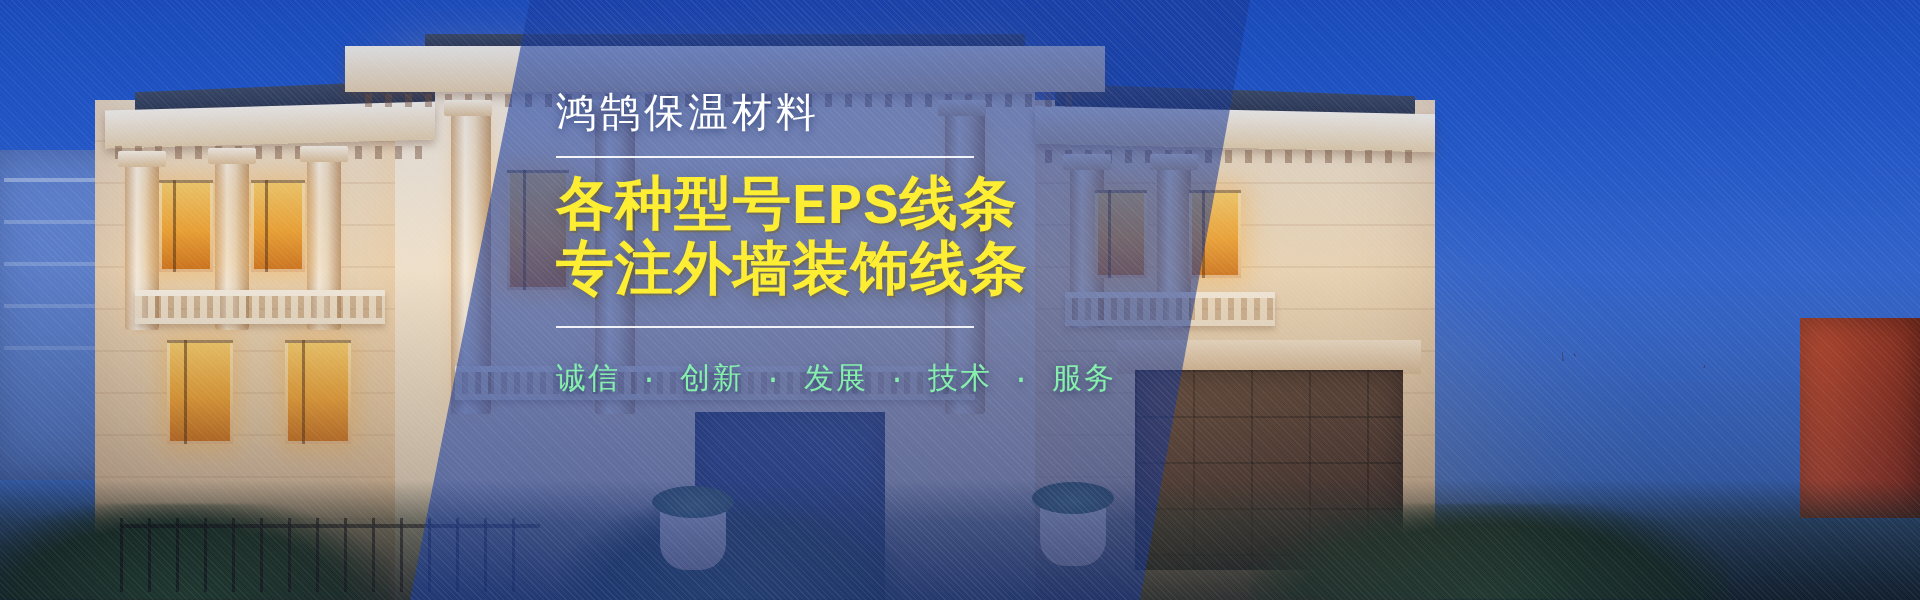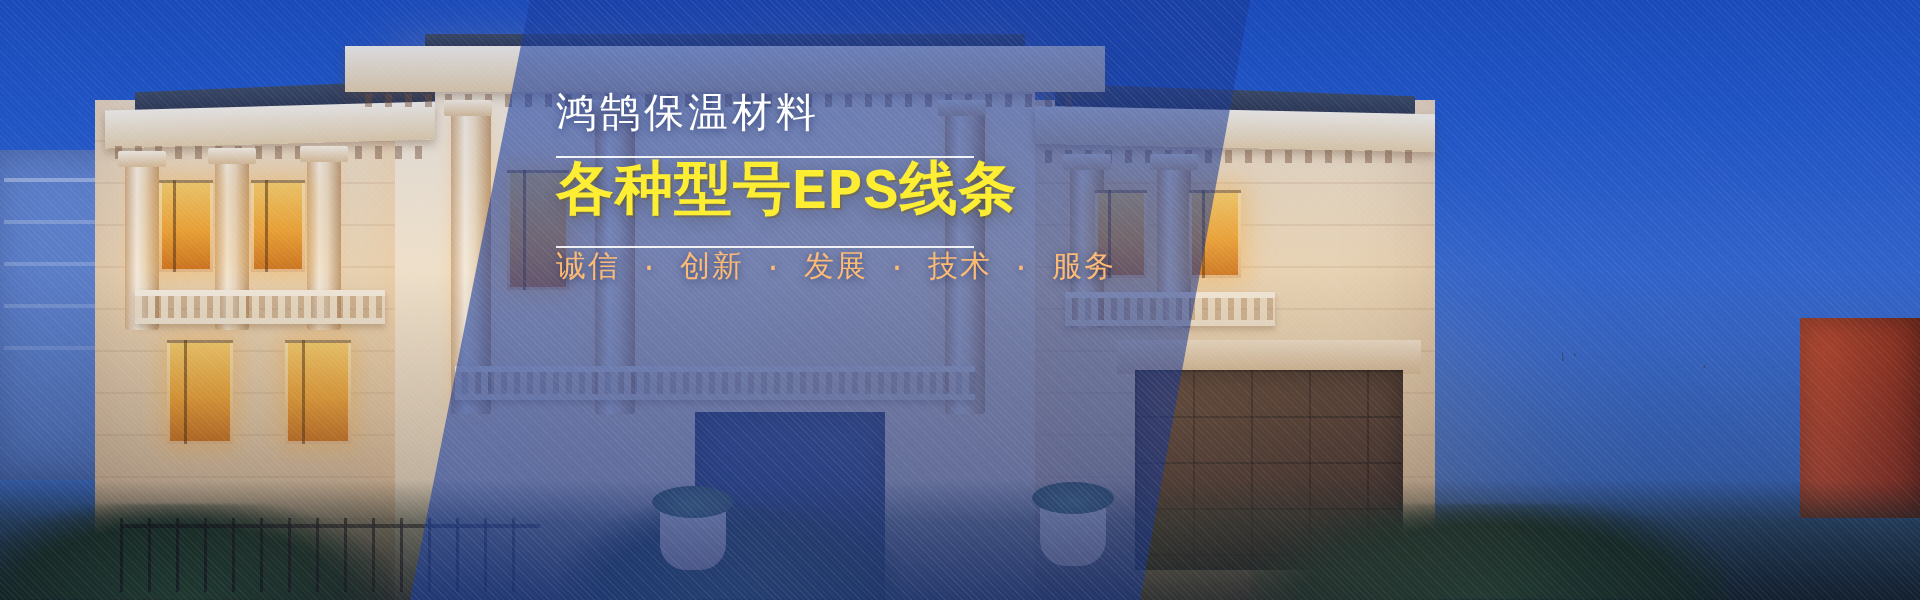--- a/index.html
+++ b/index.html
@@ -250,44 +250,44 @@
     text-shadow: 0 2px 8px rgba(0,20,70,0.55);
     white-space: nowrap;
   }
   .rule {
     margin-top: 20px;
     width: 418px;
     height: 2px;
     background: rgba(255,255,255,0.92);
   }
   .headline {
-    margin-top: 3px;
+    margin-top: 18px;
   }
   .hl-line {
     font-size: 58px;
     line-height: 1.12;
     font-weight: 700;
     color: #fdee33;
     letter-spacing: 1px;
     white-space: nowrap;
     text-shadow:
       2px 2px 0 rgba(120,95,0,0.35),
       0 4px 16px rgba(40,30,0,0.30);
   }
   .rule2 {
     margin-top: 20px;
     width: 418px;
     height: 2px;
     background: rgba(255,255,255,0.9);
   }
   .tagline {
-    margin-top: 4px;
+    margin-top: 36px;
     font-size: 30px;
     line-height: 1.1;
-    color: #fdba74;
+    color: #86efac;
     letter-spacing: 2px;
     white-space: nowrap;
     text-shadow: 0 2px 8px rgba(0,20,70,0.5);
     text-align: center;
   }
 </style>
 </head>
 <body>
 
 <div class="banner">
@@ -373,18 +373,19 @@
   </div>
 
   <div class="panel"></div>
   <div class="panel-hatch"></div>
 
   <div class="copy">
     <div class="brand">鸿鹄保温材料</div>
     <div class="rule"></div>
     <div class="headline">
       <div class="hl-line">各种型号EPS线条</div>
+      <div class="hl-line">专注外墙装饰线条</div>
     </div>
     <div class="rule2"></div>
     <div class="tagline">诚信 · 创新 · 发展 · 技术 · 服务</div>
   </div>
 
 </div>
 
 </body></html>

